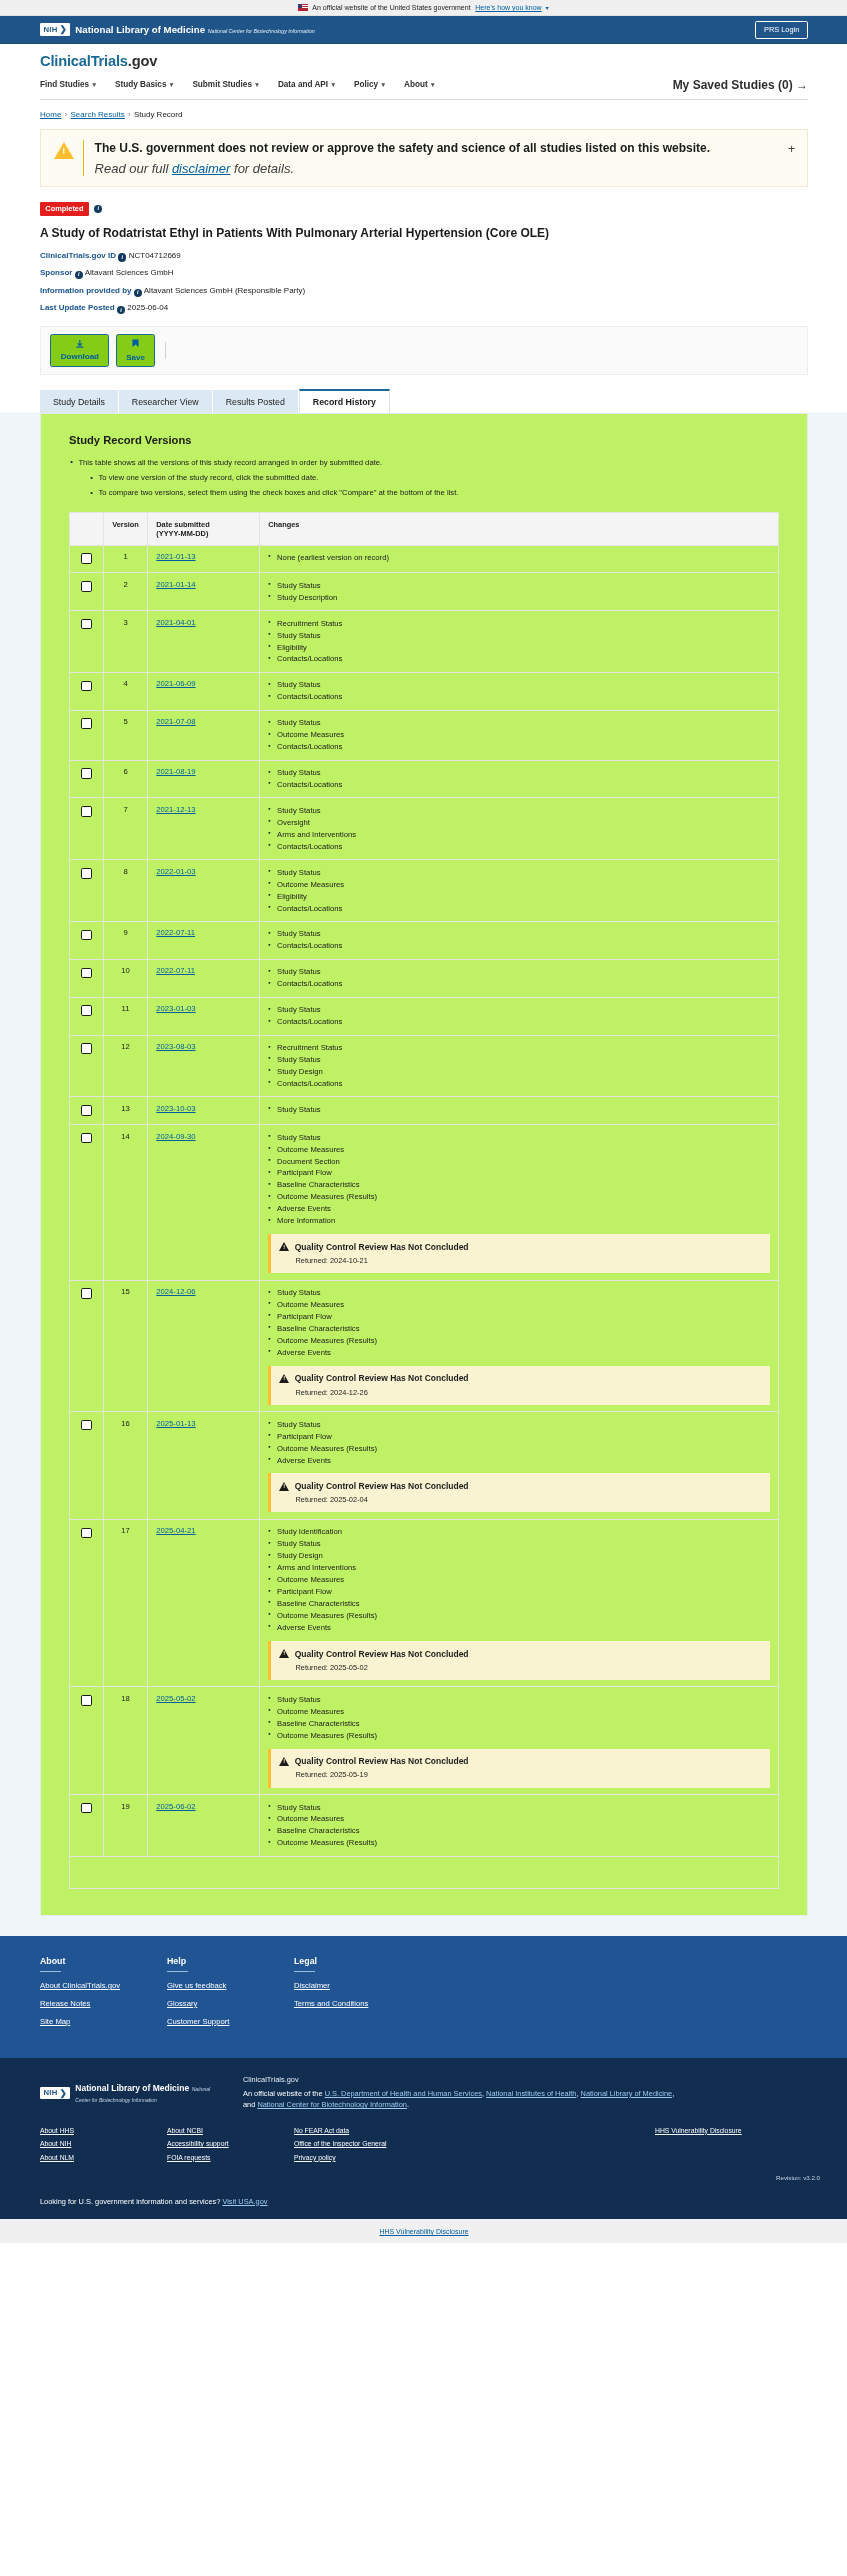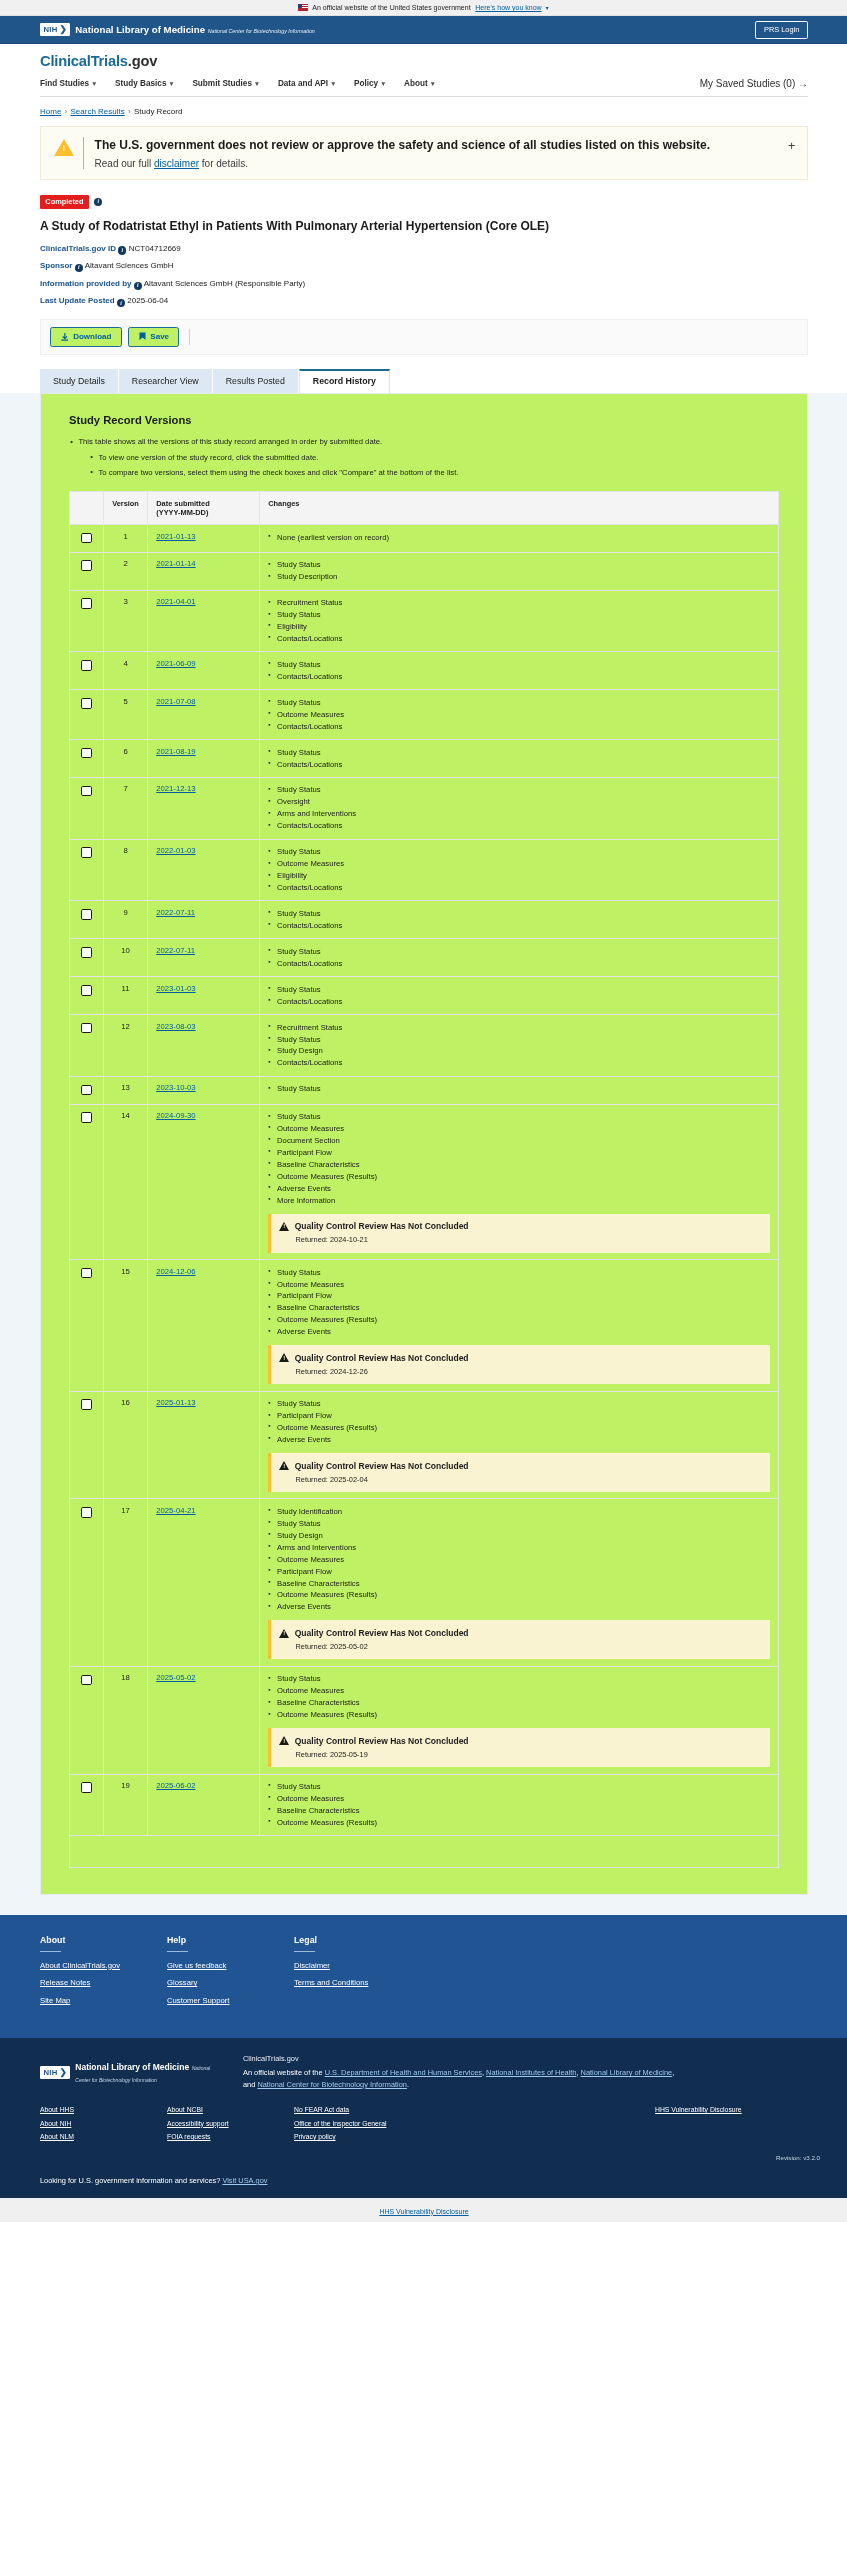--- a/index.html
+++ b/index.html
@@ -82,21 +82,21 @@
   .ct-logo { font-size: 14.7px; font-weight: bold; color: #2f2f2f; letter-spacing:-0.2px; }
   .ct-logo .b { color: #1a6a96; }
   .ct-nav {
     width: 824px; margin: 0 auto; padding: 8.2px 28px 0;
     display: flex; align-items: center; justify-content: space-between;
     font-size: 8.2px;
   }
   .ct-nav ul { list-style: none; display: flex; gap: 17.7px; }
   .ct-nav ul li { font-weight: bold; color: #2f2f2f; cursor: pointer; white-space: nowrap; }
   .ct-nav ul li .cv { font-weight: normal; font-size: 6.5px; margin-left: 1.8px; color:#555; }
-  .saved-studies { font-weight: normal; color: #2f2f2f; font-size: 10px; cursor:pointer; }
+  .saved-studies { font-weight: bold; color: #2f2f2f; font-size: 12px; cursor:pointer; }
   .ct-nav-rule { width: 824px; margin: 7.7px auto 0; padding: 0 28px; }
   .ct-nav-rule div { border-bottom: 0.6px solid #dcdcdc; }
 
   
   .crumbs {
     width: 824px; margin: 0 auto; padding: 10px 28px 0;
     font-size: 8px; color: #1b1b1b;
   }
   .crumbs a { text-decoration: underline; }
   .crumbs .sep { margin: 0 3.5px; color: #5b5b5b; font-size: 6.5px; }
@@ -116,21 +116,21 @@
     border-right: 10px solid transparent;
     border-bottom: 17.7px solid #ffbe2e;
     position: relative; margin: 2.4px 9.4px 0 1.2px;
   }
   .alert .tri::after {
     content: "!"; position: absolute; left: -1.8px; top: 5.3px;
     color: #fff; font-weight: bold; font-size: 8.8px; line-height: 1;
   }
   .alert .divider { width: 0.6px; background: #e8b800; align-self: stretch; margin-right: 10.6px; }
   .alert .atext h3 { font-size: 12px; font-weight: bold; color: #1b1b1b; line-height: 1.35; }
-  .alert .atext p { font-size: 10px; color: #3d3d3d; margin-top: 4.7px; }
+  .alert .atext p { font-size: 13px; color: #3d3d3d; margin-top: 4.7px; font-style: italic; }
   .alert .atext p a { text-decoration: underline; }
   .alert .plus {
     position: absolute; right: 11.8px; top: 13px;
     font-size: 12.4px; color: #3d3d3d; cursor: pointer; line-height: 1;
   }
 
   
   .study { width: 824px; margin: 15.3px auto 0; padding: 0 28px; }
   .badge-row { display: flex; align-items: center; gap: 5.3px; }
   .badge {
@@ -156,24 +156,24 @@
 
   
   .actions {
     width: 824px; margin: 11.2px auto 0; padding: 0 28px;
   }
   .actions-inner {
     background: #fafafa; border: 0.6px solid #eeeeee;
     padding: 7px 9.4px; display: flex; align-items: center; gap: 6.5px;
   }
   .abtn {
-    background: #bef264; border: 0.9px solid #1a6a96; color: #005ea2;
+    background: #84cc16; border: 0.9px solid #1a6a96; color: #005ea2;
     font-size: 8px; font-weight: bold; padding: 4.7px 9.4px;
     border-radius: 2.4px; cursor: pointer; display: inline-flex;
-    align-items: center; gap: 4.7px; font-family: inherit;
+    align-items: center; gap: 4.7px; font-family: inherit; flex-direction: column;
   }
   .abtn svg { flex: 0 0 auto; }
   .vsep { width: 0.6px; height: 16.5px; background: #cfcfcf; margin-left: 3.5px; }
 
   
   .tabs-wrap { width: 824px; margin: 14px auto 0; padding: 0 28px; }
   .tabs { display: flex; align-items: flex-end; border-bottom: 0; }
   .tab {
     background: #dce9f5; color: #1b1b1b; font-size: 8.8px;
     padding: 7px 13px 6.5px; cursor: pointer; border-right: 0.6px solid #fff;

